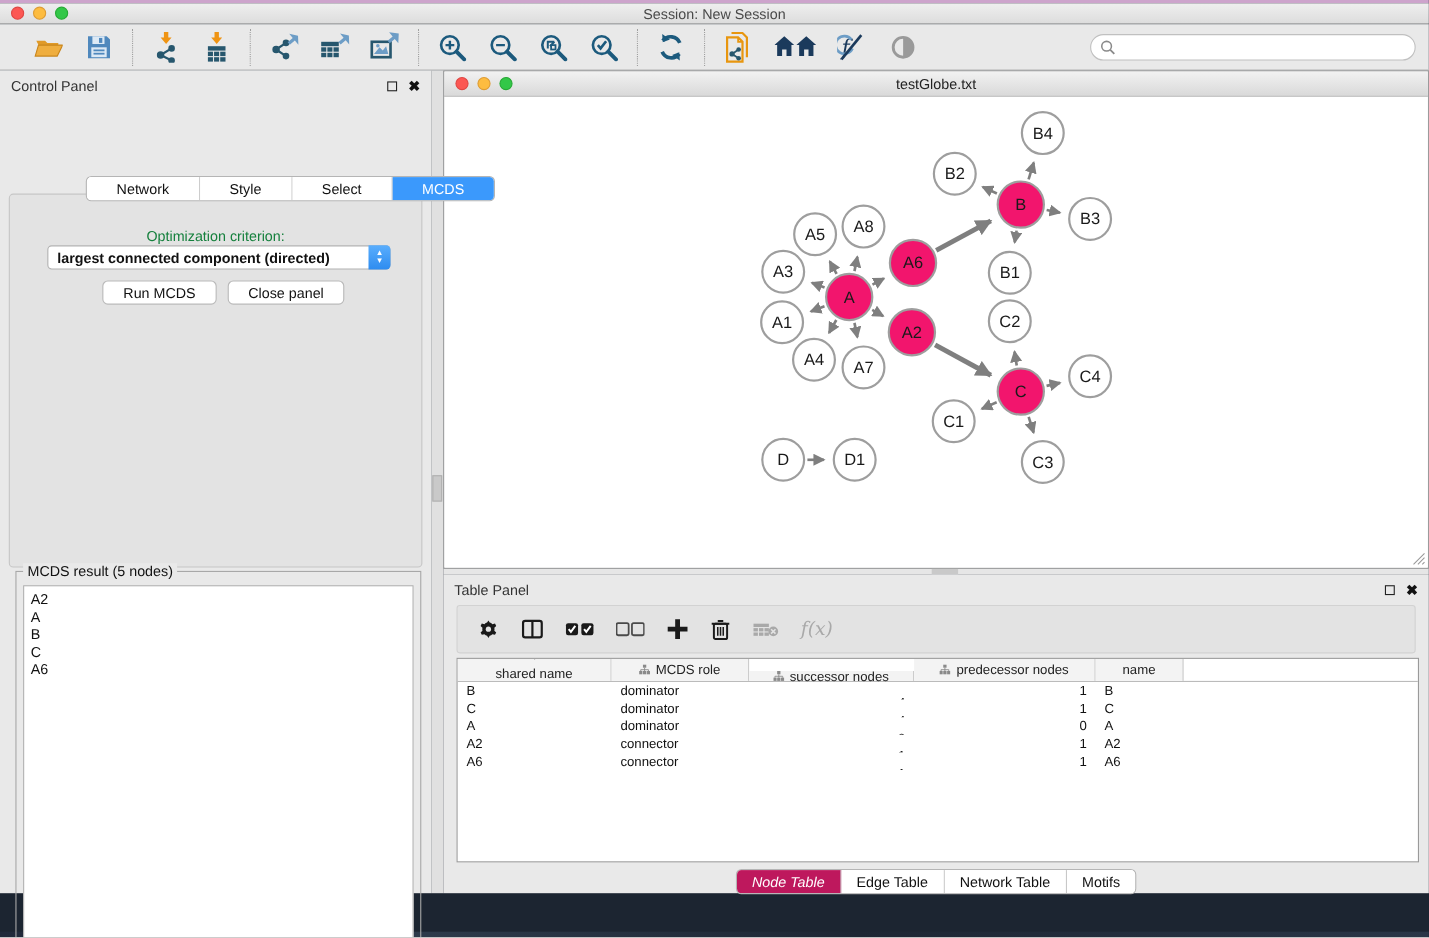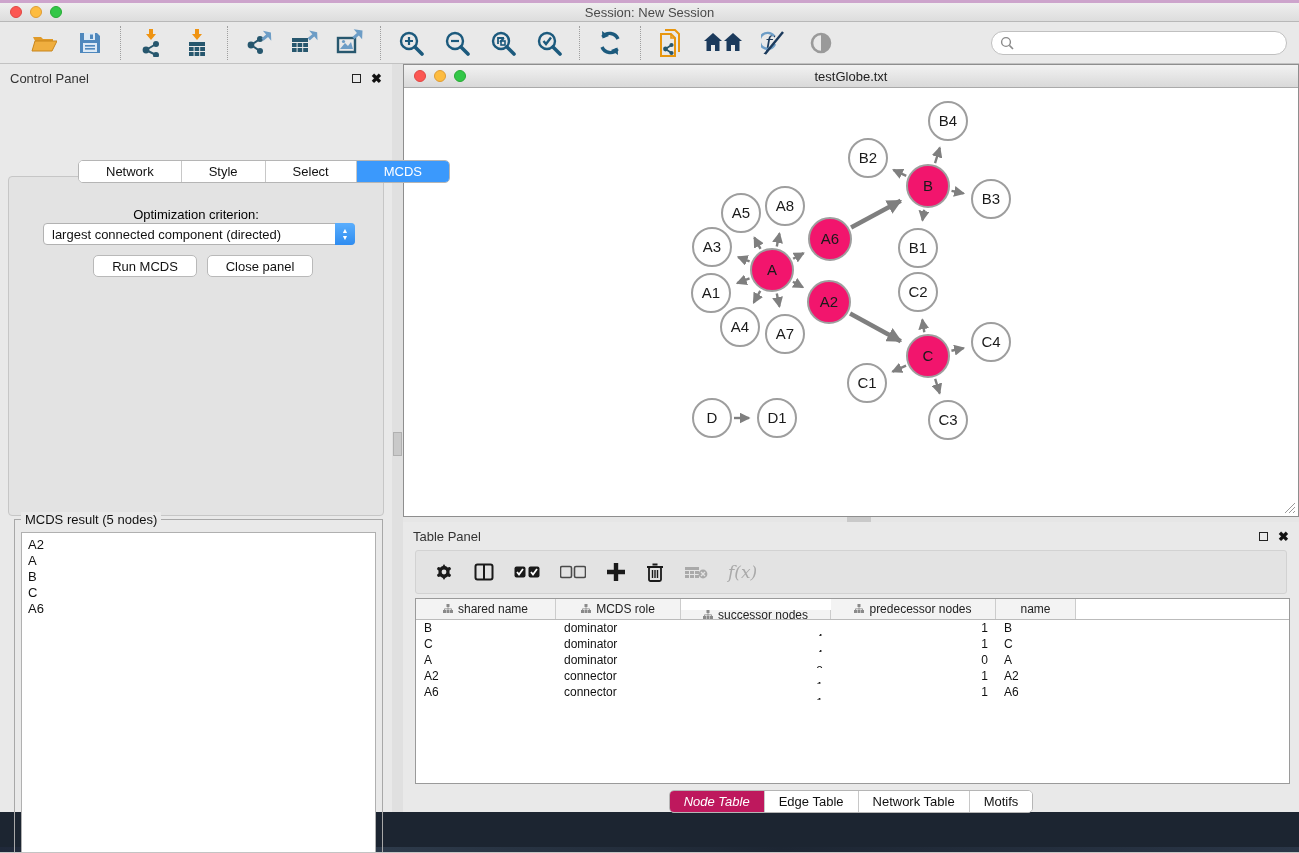--- a/index.html
+++ b/index.html
@@ -41,23 +41,23 @@
   .seg-tabs { position:absolute; left:78px; top:96px; display:flex; background:#fff;
     border:1px solid #b5b5b5; border-radius:5px; overflow:hidden; z-index:3; }
   .seg-tab { padding:3px 27px; font-size:13px; color:#111; border-right:1px solid #c8c8c8;
     cursor:pointer; background:#fff; }
   .seg-tab:last-child { border-right:none; }
   .seg-tab.selected { background:#3b99fc; color:#fff; }
 
   .tab-content { position:absolute; left:8px; top:112px; width:376px; height:340px;
     background:#e3e3e3; border:1px solid #c6c6c6; border-radius:4px; }
   .opt-label { position:absolute; left:0; top:30px; width:100%; text-align:center;
-    font-size:13px; color:#000000; }
+    font-size:13px; color:#15803d; }
   .combo { position:absolute; left:34px; top:46px; width:312px; height:22px; background:#fff;
-    border:1px solid #b2b2b2; border-radius:4px; display:flex; align-items:center; cursor:pointer; }
+    border:1px solid #b2b2b2; border-radius:4px; display:flex; align-items:center; cursor:pointer;font-weight:bold; }
   .combo-text { flex:1; font-size:13px; color:#111; padding-left:8px; white-space:nowrap; }
   .combo-step { width:20px; height:22px; margin:-1px -1px -1px 0;
     background:linear-gradient(#5aaefd,#2e8cf0); border-radius:0 4px 4px 0;
     display:flex; flex-direction:column; align-items:center; justify-content:center; gap:1px; }
   .combo-step span { color:#fff; font-size:7px; line-height:6px; }
   .btn { position:absolute; height:22px; background:#fff; border:1px solid #b9b9b9;
     border-radius:5px; font-size:13px; color:#111; display:flex; align-items:center;
     justify-content:center; cursor:pointer; }
   .btn-run { left:84px; top:78px; width:104px; }
   .btn-close { left:198px; top:78px; width:106px; }
@@ -94,21 +94,21 @@
   .tp-btn { display:flex; align-items:center; justify-content:center; cursor:pointer; }
   .fx { font-family:"DejaVu Serif", serif; font-style:italic; font-size:17px; color:#a9a9a9; }
   .data-table { position:absolute; left:12px; top:76px; width:875px; height:186px;
     background:#fff; border:1px solid #9a9a9a; overflow:hidden; }
   .dt-header { display:flex; height:21px; border-bottom:1px solid #bbb; font-size:12px; color:#222; }
   .dt-hcell { background:#f3f3f3; border-right:1px solid #ccc; display:flex;
     align-items:center; justify-content:center; gap:5px; cursor:pointer; }
   .dt-row { display:flex; height:16px; font-size:12px; color:#111; }
   .dt-cell { padding:0 8px; overflow:hidden; white-space:nowrap; line-height:16px; }
   .num { text-align:right; }
-  .w0 { width:140px; } .w1 { width:125px; } .w2 { width:150px;margin-top:11px; } .w3 { width:165px; } .w4 { width:80px; }
+  .w0 { width:140px;flex-direction:column; } .w1 { width:125px; } .w2 { width:150px;margin-top:11px; } .w3 { width:165px; } .w4 { width:80px; }
 
   .tp-tabs { position:absolute; left:0; right:0; top:268px; display:flex; justify-content:center; }
   .tp-tabs .seg-tabs2 { display:flex; background:#fff; border:1px solid #b5b5b5;
     border-radius:5px; overflow:hidden; }
   .seg-tab2 { padding:3px 14px; font-size:13px; color:#111; border-right:1px solid #c8c8c8;
     cursor:pointer; background:#fff; }
   .seg-tab2:last-child { border-right:none; }
   .seg-tab2.selected { background:#be185d; color:#fff;font-style:italic; }
 
   

